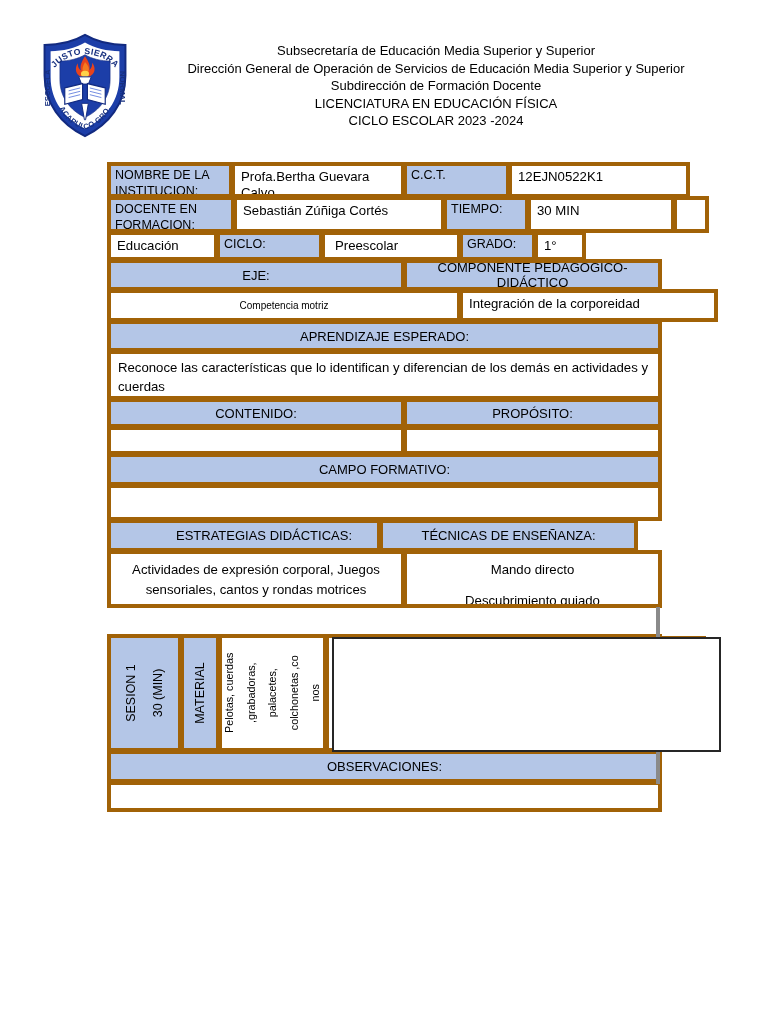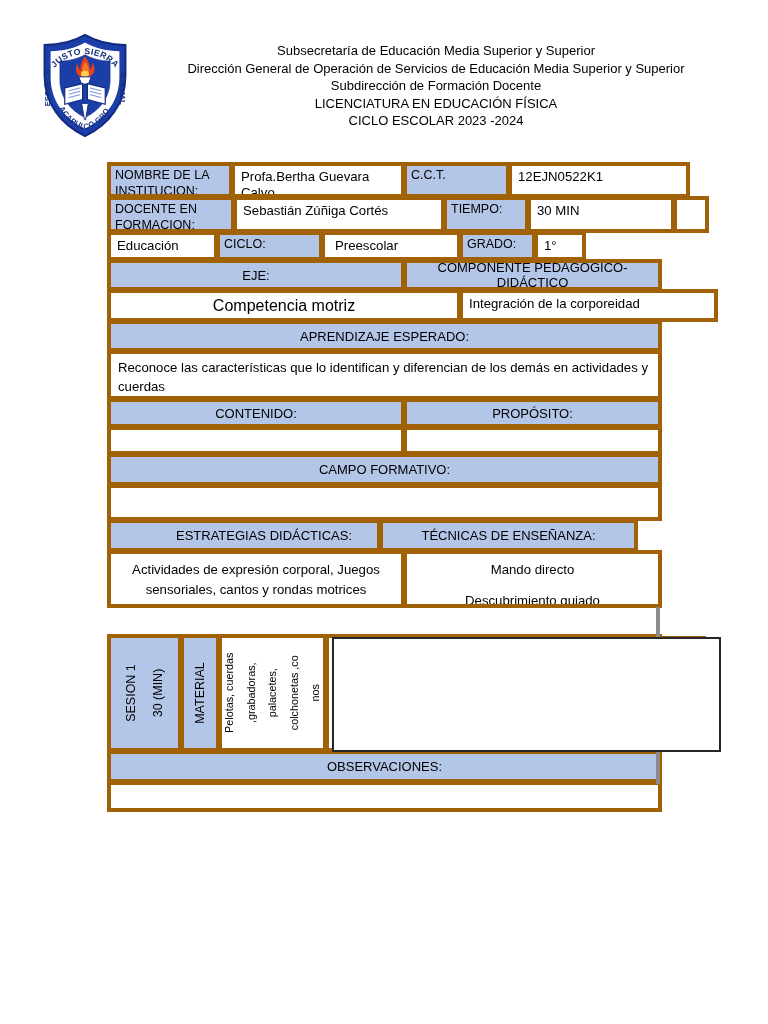--- a/index.html
+++ b/index.html
@@ -106,21 +106,21 @@
     <div class="cell blue lbl" style="width:77px;">GRADO:</div>
     <div class="cell val" style="width:52px;">1°</div>
   </div>
 
   <div class="trow" style="top:259px;height:32px;">
     <div class="cell blue ctr" style="width:298px;">EJE:</div>
     <div class="cell blue ctr" style="width:259px;">COMPONENTE PEDAGÓGICO-DIDÁCTICO</div>
   </div>
 
   <div class="trow" style="top:289px;height:33px;">
-    <div class="cell ctr" style="width:354px;font-size:16px;">Competencia motriz</div>
+    <div class="cell ctr" style="width:354px;font-size:10px;">Competencia motriz</div>
     <div class="cell val" style="width:259px;">Integración de la corporeidad</div>
   </div>
 
   <div class="trow" style="top:320px;height:32px;">
     <div class="cell blue ctr" style="width:555px;">APRENDIZAJE ESPERADO:</div>
   </div>
 
   <div class="trow" style="top:350px;height:50px;">
     <div class="cell txt" style="width:555px;">Reconoce las características que lo identifican y diferencian de los demás en actividades y cuerdas</div>
   </div>

